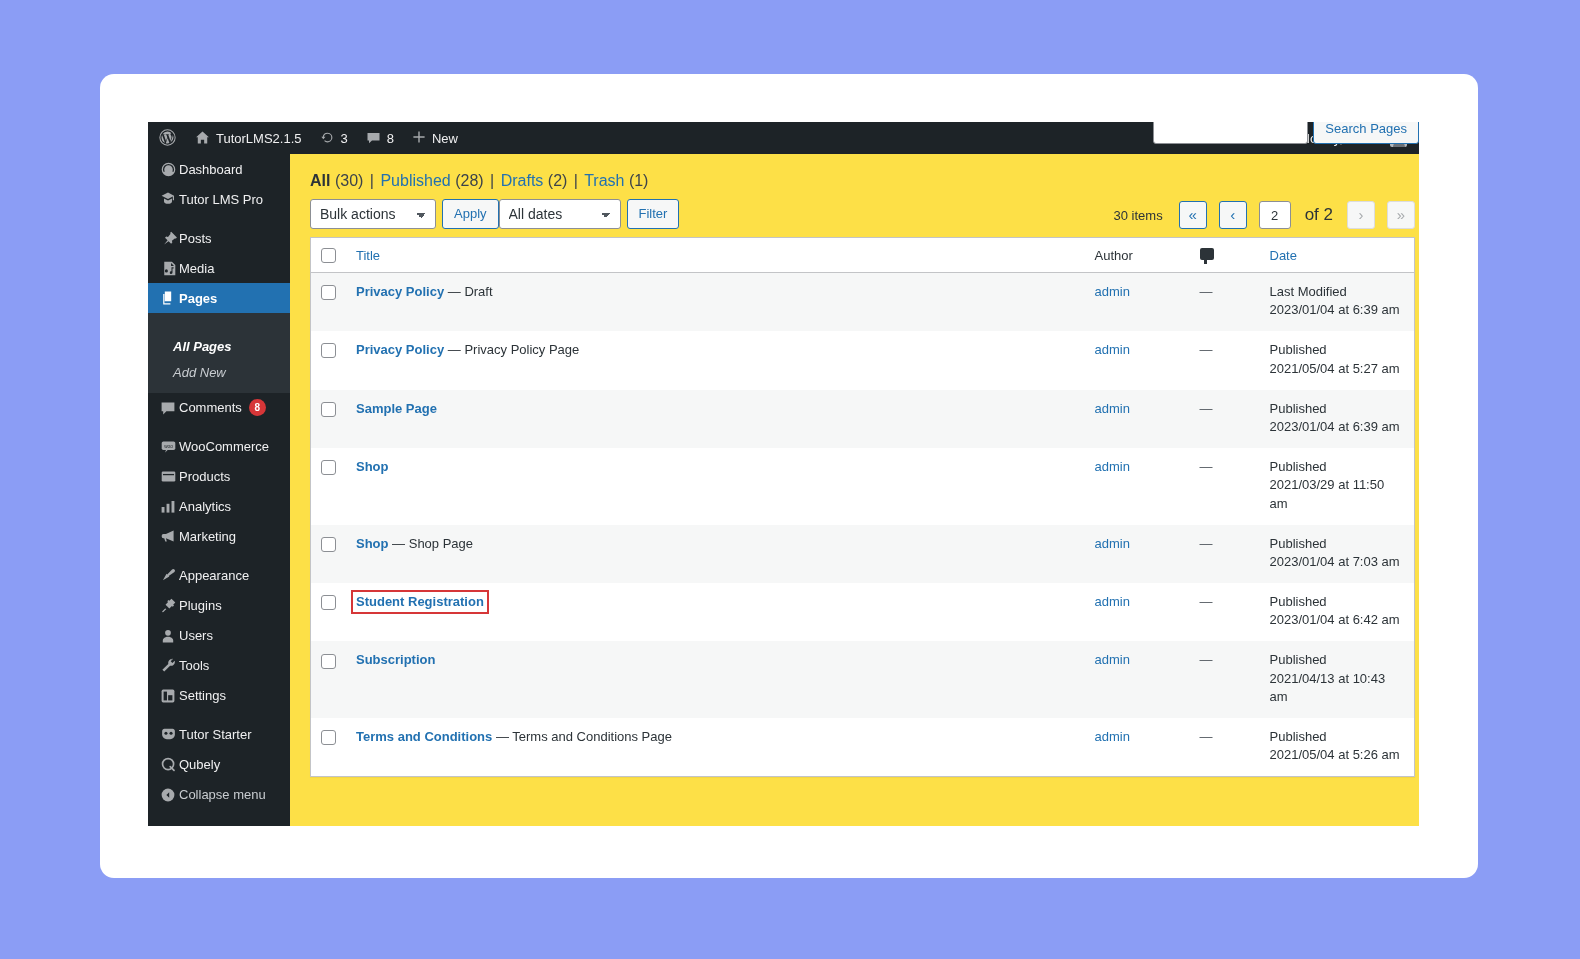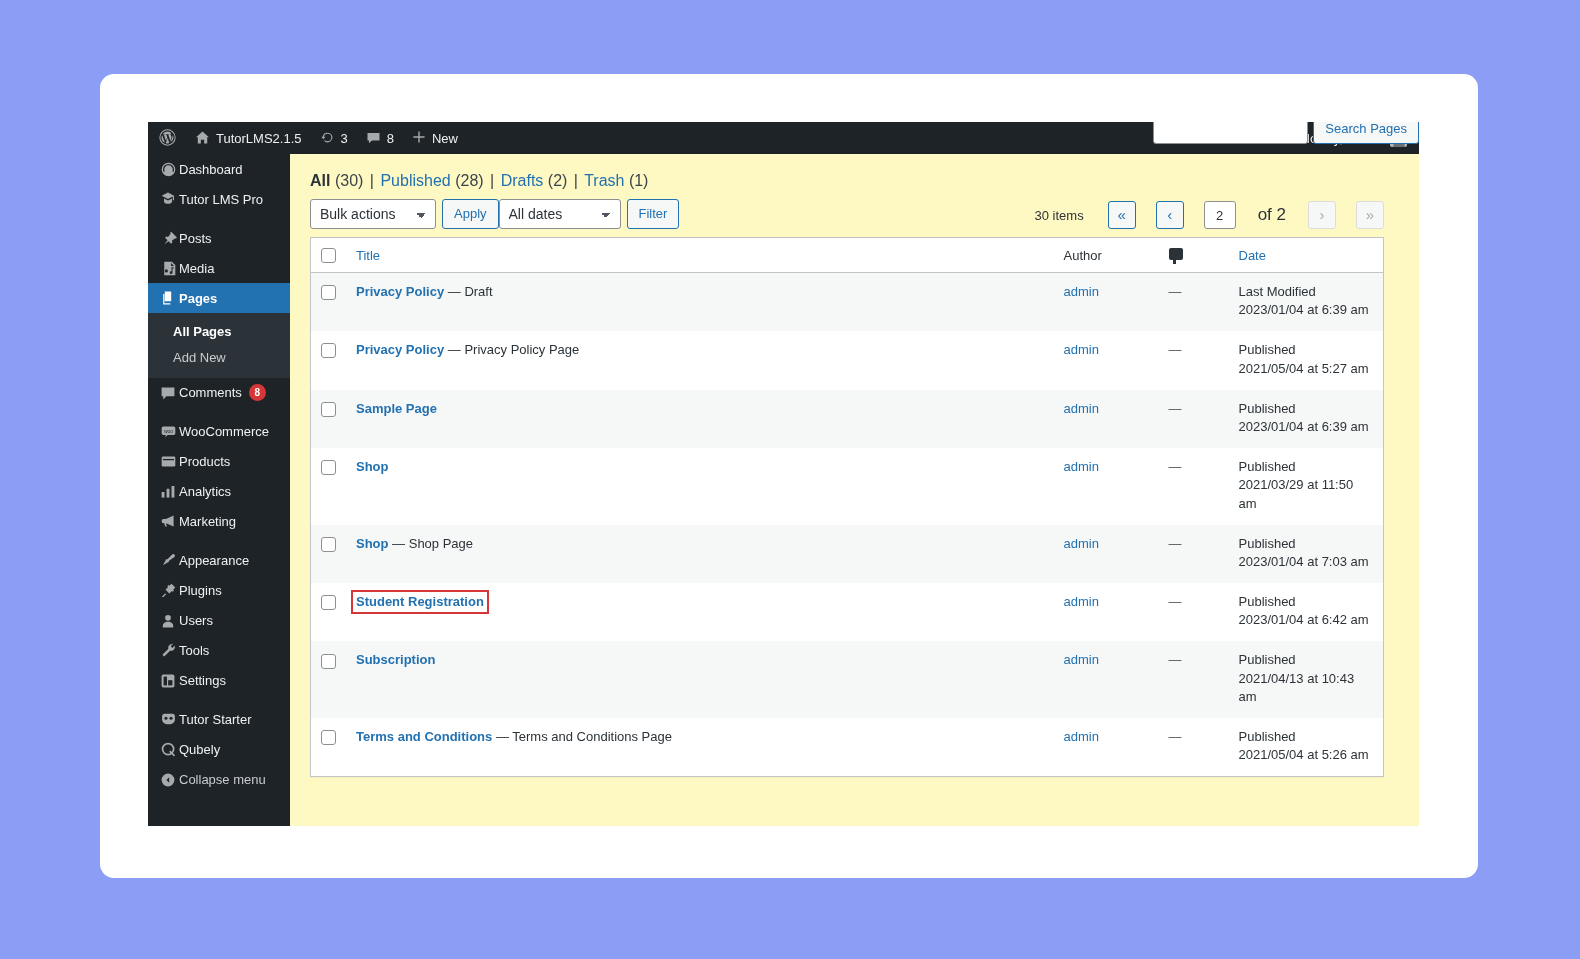--- a/index.html
+++ b/index.html
@@ -78,41 +78,41 @@
   }
   .menu-item.current .mi-icon { color: #fff; }
   .menu-item.current::after {
     content: ""; position: absolute; right: -8px; top: 50%;
     transform: translateY(-50%);
     border-top: 8px solid transparent;
     border-bottom: 8px solid transparent;
     border-right: 8px solid #f0f0f1;
   }
   .menu-sep { height: 9px; }
-  #submenu-pages { background: #2c3338; padding: 6px 0 6px 0; }
+  #submenu-pages { background: #2c3338; padding: 21px 0 6px 0; font-style: italic; }
   .submenu-item {
     padding: 5px 0 5px 25px; font-size: 13px; color: #f0f0f1; line-height: 1.25;
   }
   .submenu-item.current { font-weight: 600; color: #fff; }
   .submenu-item.plain { color: #c8ccd0; }
   .badge {
     background: #d63638; color: #fff;
     border-radius: 9px; min-width: 17px; height: 17px;
     font-size: 10px; font-weight: 600;
     display: inline-flex; align-items: center; justify-content: center;
     padding: 0 5px; margin-left: 5px;
   }
   #collapse-menu { color: #c8ccd0; }
 
   
   #wpbody {
     position: absolute; left: 142px; top: 32px;
     width: 1129px; height: 672px;
-    background: #fef9c3;
-    padding: 10px 35px 0 20px;
+    background: #fde047;
+    padding: 10px 4px 0 20px;
   }
 
   
   #subsubsub {
     font-size: 16px; color: #2c3338; padding: 8px 0 3px 0;
   }
   #subsubsub a { color: #2271b1; text-decoration: none; }
   #subsubsub .sep { color: #3c434a; padding: 0 2px; }
   #subsubsub .current-link { color: #2c3338; font-weight: 600; }
   #subsubsub .cnt { color: #3c434a; }
@@ -156,21 +156,21 @@
     width: 155px; height: 30px;
     border: 1px solid #8c8f94; border-radius: 3px;
     background: #fff; font-size: 14px; font-family: inherit;
     padding: 0 8px; color: #2c3338;
   }
   #search-submit { margin-left: 5px; }
 
   
   #pagination {
     position: absolute; right: 0; top: 8px;
-    display: flex; align-items: center; gap: 20px;
+    display: flex; align-items: center; gap: 12px;
     font-size: 13px; color: #2c3338;
   }
   #items-count { margin-right: 4px; color: #2c3338; font-size: 13px; }
   .pg-btn {
     width: 28px; height: 28px;
     border: 1px solid #2271b1; border-radius: 3px;
     background: #f6f7f7; color: #2271b1;
     font-size: 15px; line-height: 26px; text-align: center;
     font-family: inherit; cursor: pointer; padding: 0;
   }

